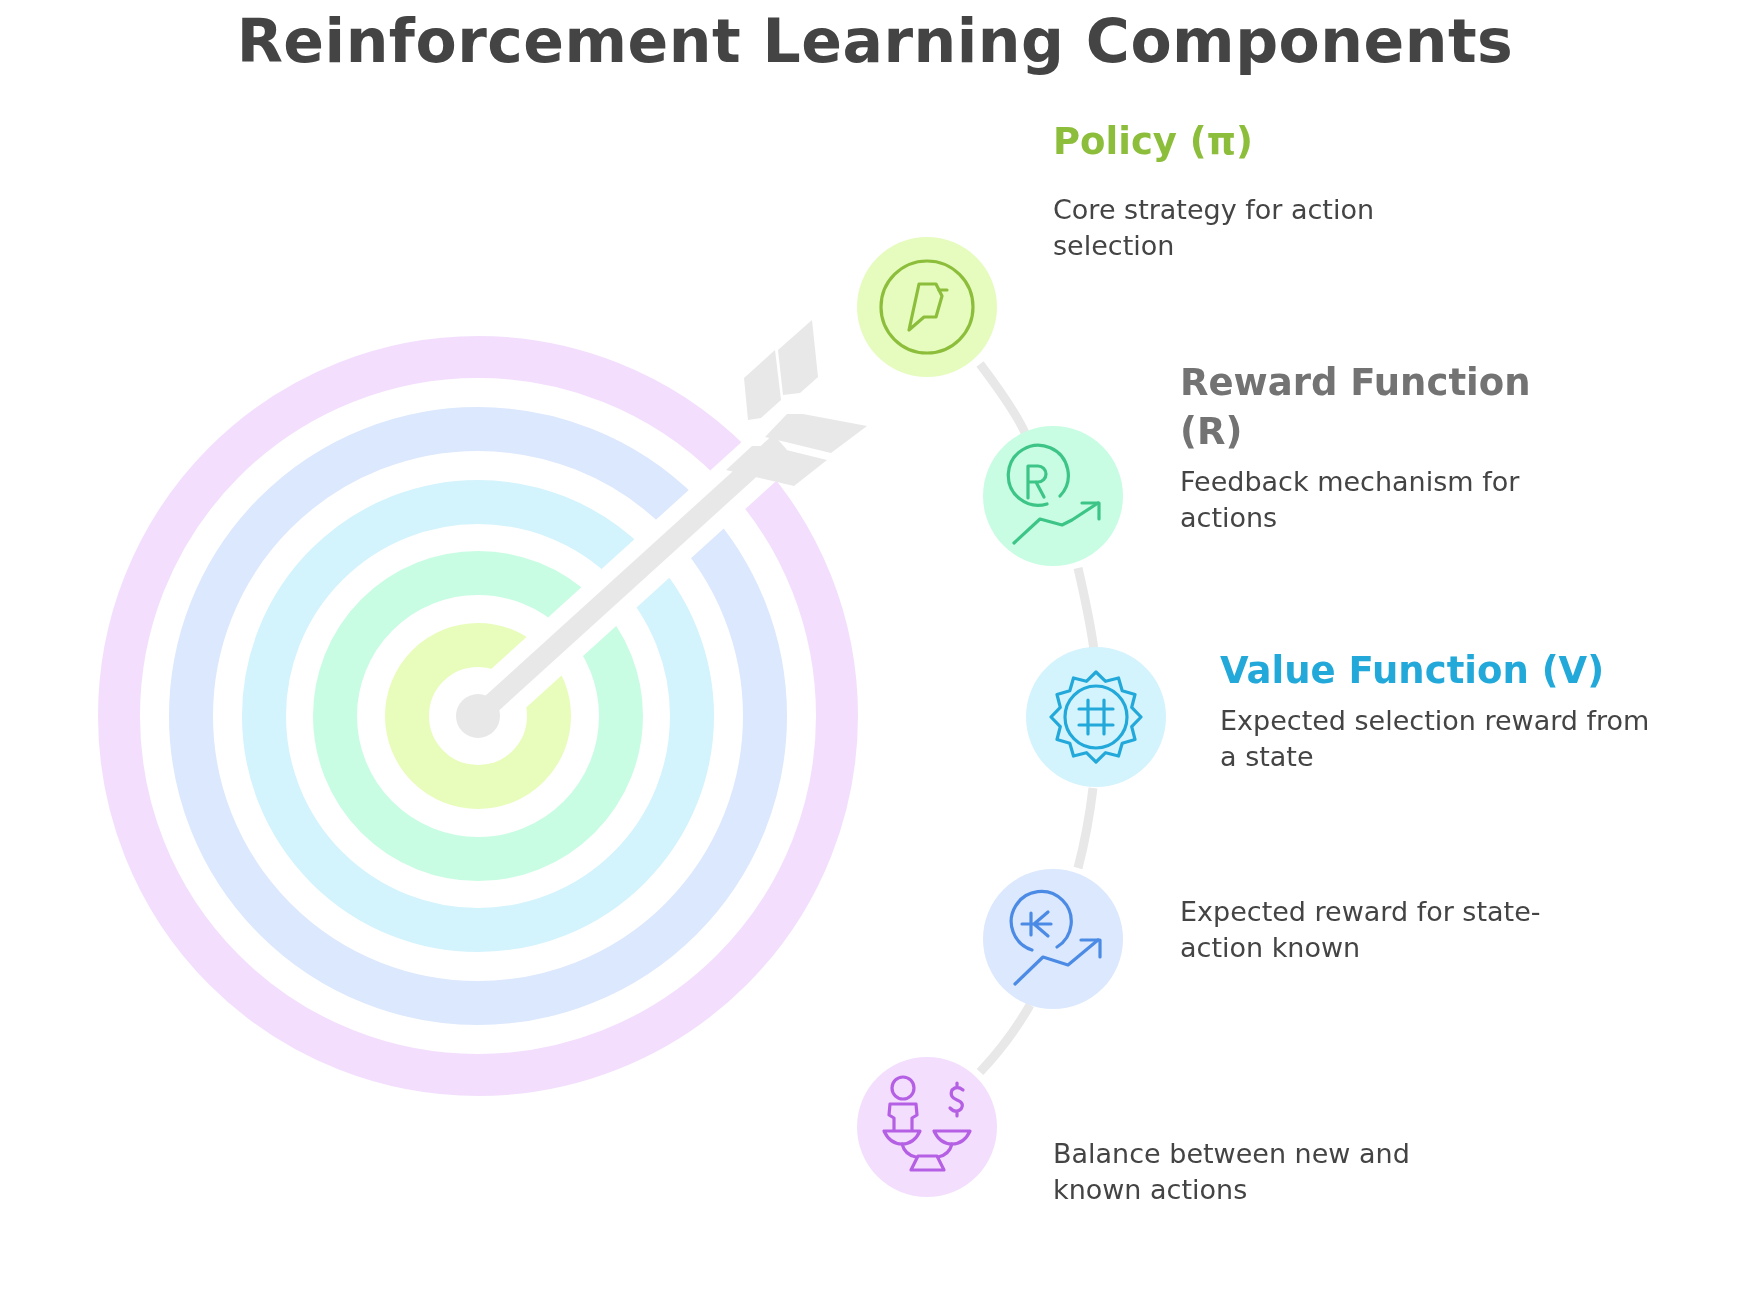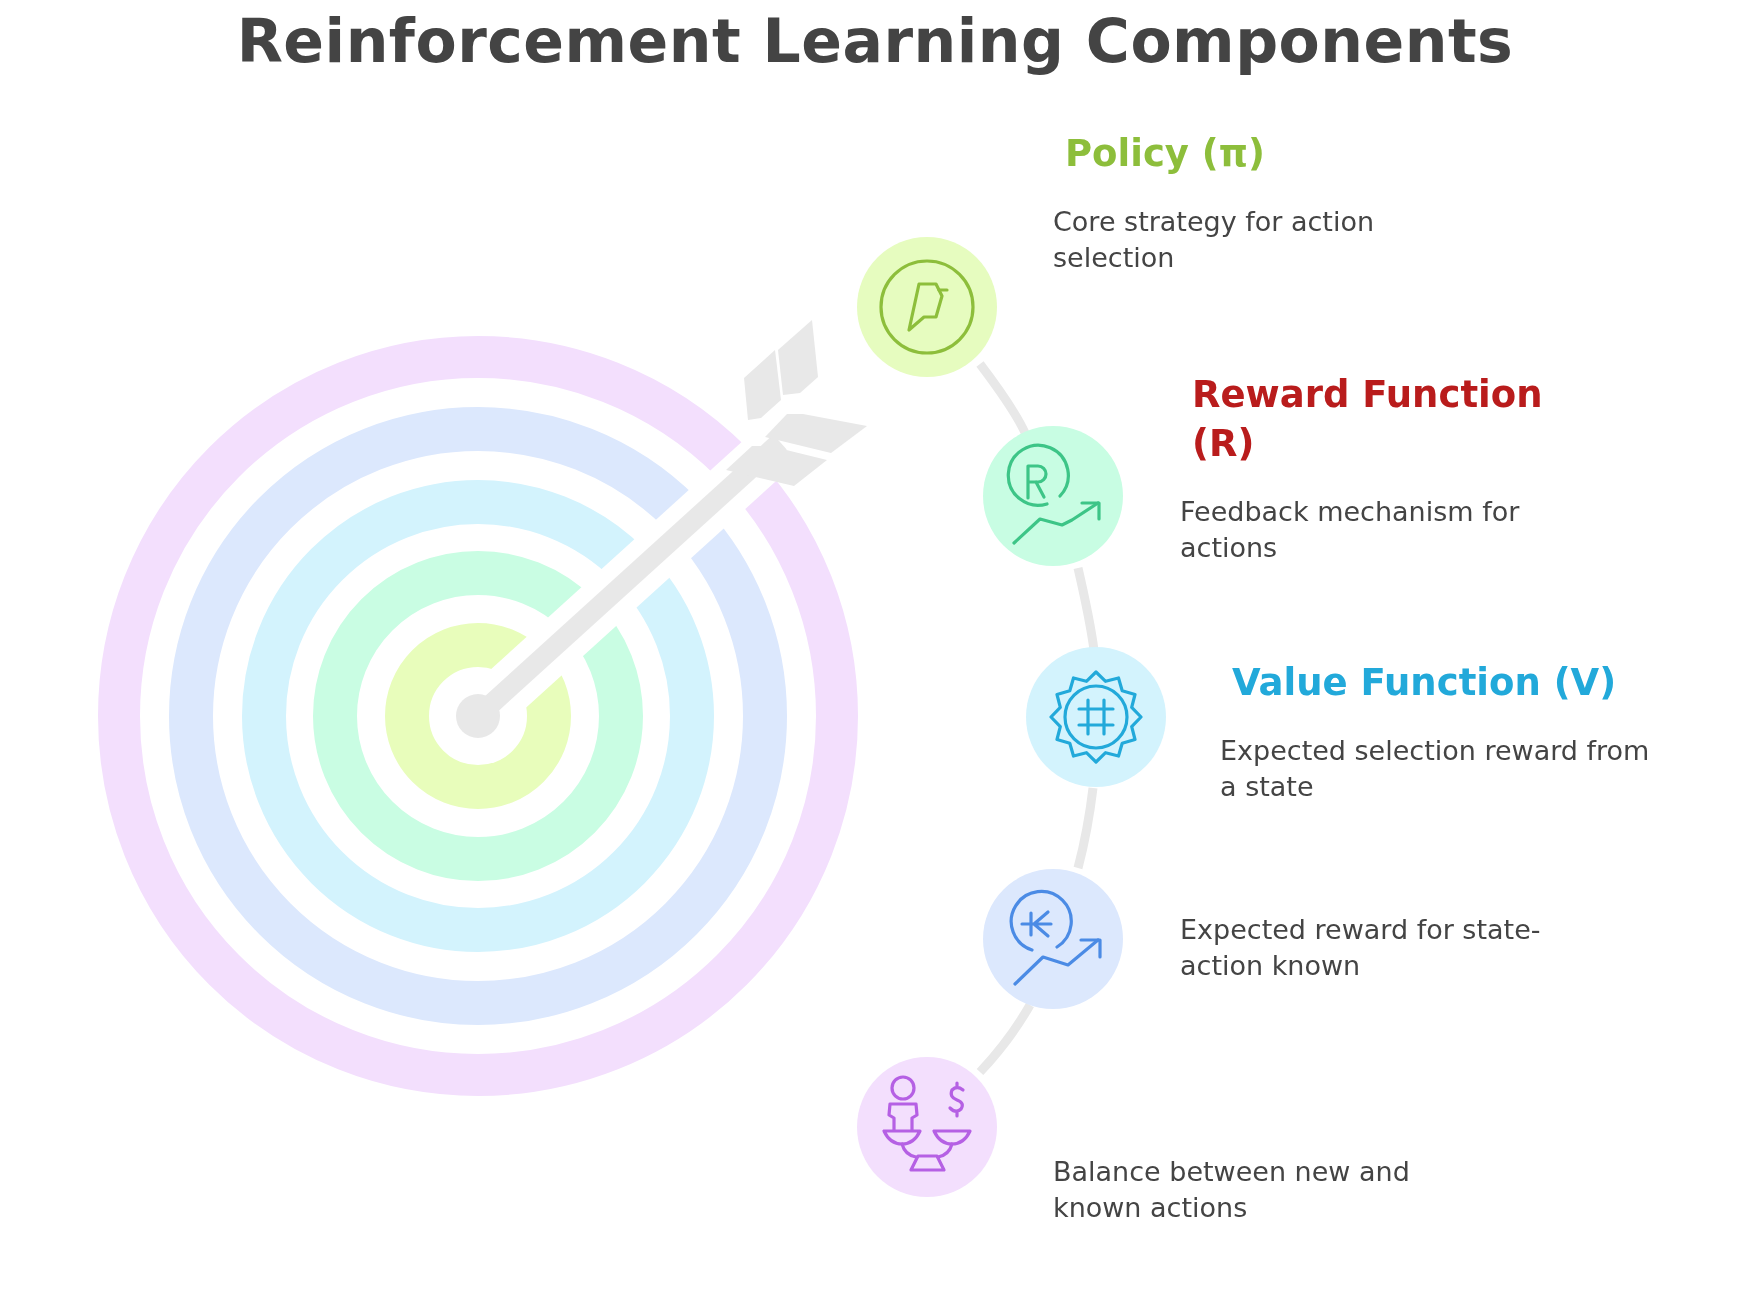--- a/index.html
+++ b/index.html
@@ -1,21 +1,21 @@
 <!DOCTYPE html>
 <html><head>
 <meta charset="utf-8">
 <style>
   html, body { margin: 0; padding: 0; background: #ffffff; }
   body { width: 1750px; height: 1312px; position: relative; overflow: hidden; font-family: "DejaVu Sans", sans-serif; }
   .title { position: absolute; left: 0; width: 1750px; top: 6px; text-align: center; font-family: "DejaVu Sans", sans-serif; font-weight: bold; font-size: 60px; color: #444444; letter-spacing: 0.5px; }
   svg.canvas { position: absolute; left: 0; top: 0; }
   .item { position: absolute; }
-  .item .heading { font-family: "DejaVu Sans", sans-serif; font-weight: bold; font-size: 37px; line-height: 49px; margin: 12px; }
-  .item .desc { font-family: "DejaVu Sans", sans-serif; font-size: 27px; line-height: 36px; color: #444444; margin-top: 26px; }
+  .item .heading { font-family: "DejaVu Sans", sans-serif; font-weight: bold; font-size: 37px; line-height: 49px; margin: 0; }
+  .item .desc { font-family: "DejaVu Sans", sans-serif; font-size: 27px; line-height: 36px; color: #444444; margin-top: 8px; }
 </style>
 </head>
 <body>
 
 <div class="title">Reinforcement Learning Components</div>
 
 <svg class="canvas" width="1750" height="1312" viewBox="0 0 1750 1312">
 
   <g>
     <circle cx="478" cy="716" r="359" fill="none" stroke-width="42" class="ring0" stroke="#F3DFFD"></circle>
@@ -90,21 +90,21 @@
     </g>
   </g>
 </svg>
 
 <div class="item" style="left:1053px; top:117px; width:400px;">
   <div class="heading" style="color: rgb(141, 190, 59);">Policy (π)</div>
   <div class="desc" style="margin-top:26px;">Core strategy for action selection</div>
 </div>
 
 <div class="item" style="left:1180px; top:358px; width:420px;">
-  <div class="heading" style="color: #b91c1c;">Reward Function (R)</div>
+  <div class="heading" style="color: #737373;">Reward Function (R)</div>
   <div class="desc">Feedback mechanism for actions</div>
 </div>
 
 <div class="item" style="left:1220px; top:646px; width:480px;">
   <div class="heading" style="color: rgb(34, 169, 218);">Value Function (V)</div>
   <div class="desc" style="width:450px;">Expected selection reward from a state</div>
 </div>
 
 <div class="item" style="left:1180px; top:886px; width:420px;">
   <div class="desc" style="width:410px;">Expected reward for state-action known</div>

